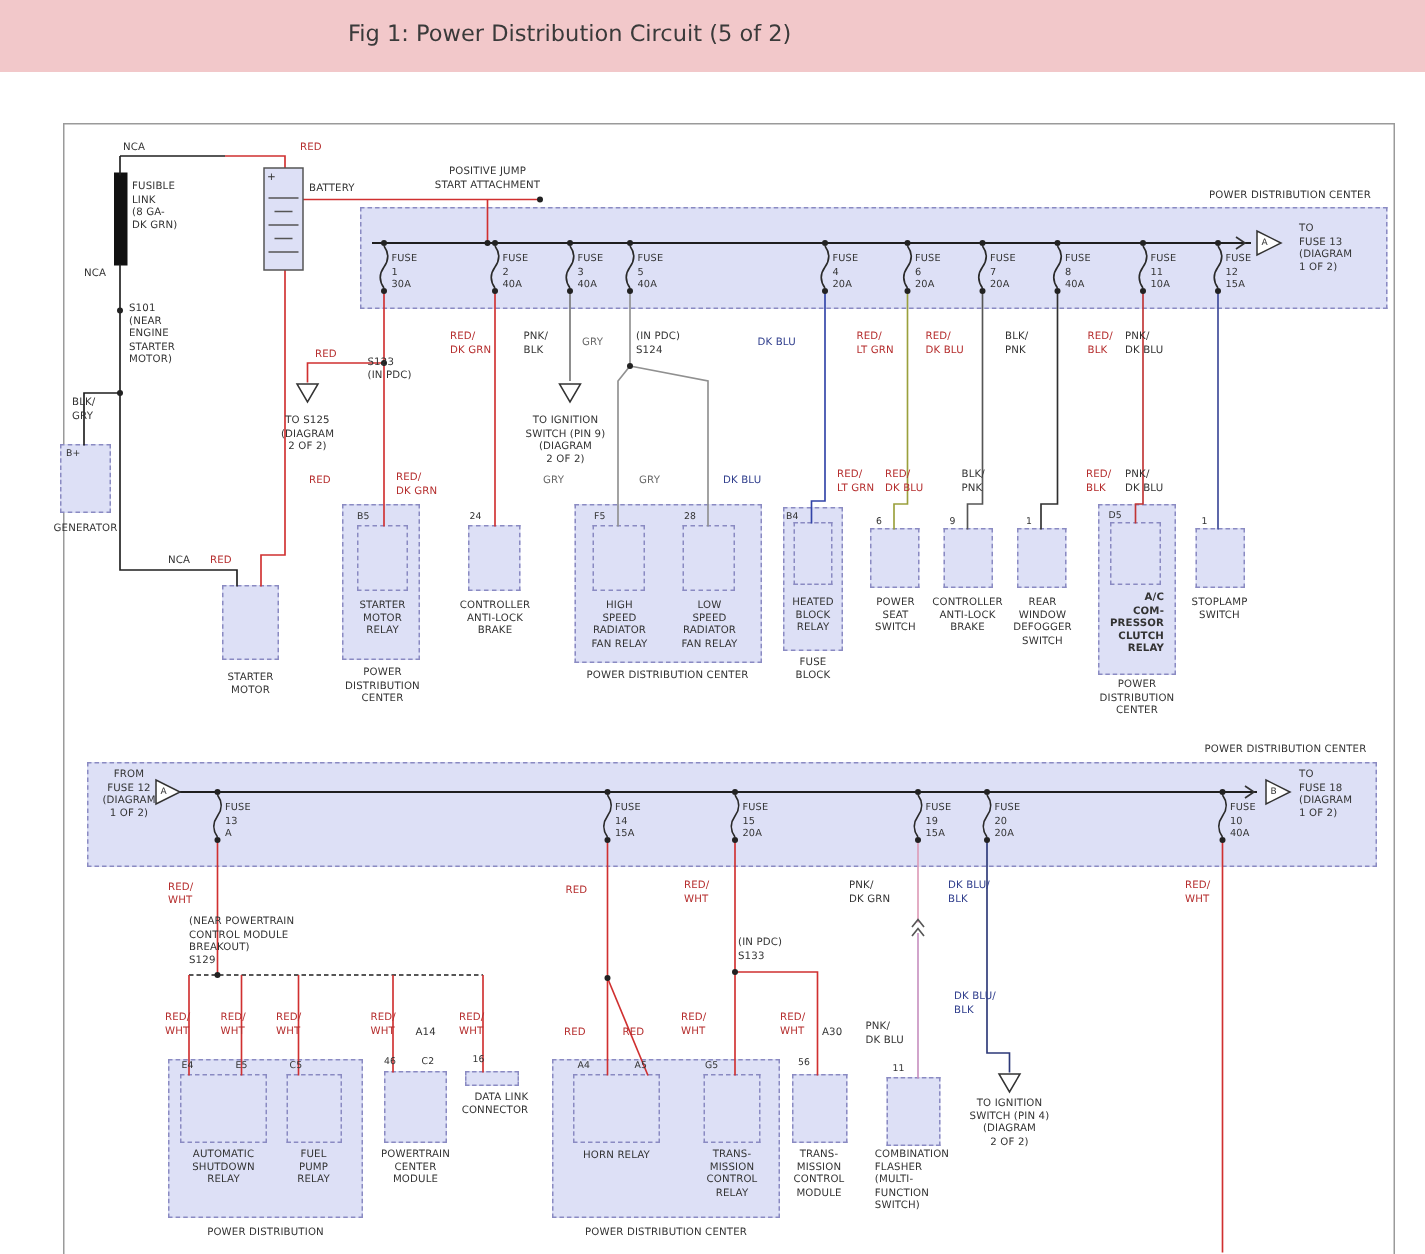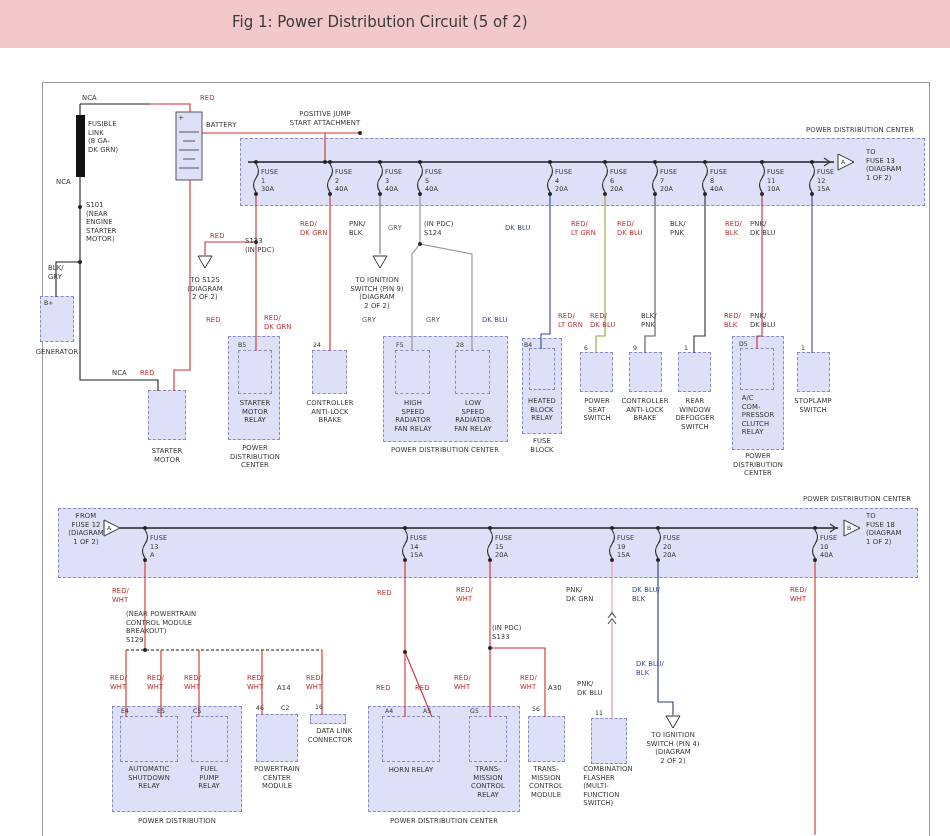--- a/index.html
+++ b/index.html
@@ -321,21 +321,21 @@
     <div class="lbl" style="left: 597px; top: 397px; transform: translateX(-50%); text-align: center;">POWER
 SEAT
 SWITCH</div>
     <div class="lbl" style="left: 645px; top: 397px; transform: translateX(-50%); text-align: center;">CONTROLLER
 ANTI-LOCK
 BRAKE</div>
     <div class="lbl" style="left: 695px; top: 397px; transform: translateX(-50%); text-align: center;">REAR
 WINDOW
 DEFOGGER
 SWITCH</div>
-    <div class="lbl" style="left: 758px; top: 394px; transform: translateX(-50%); text-align: left;">A/C
+    <div class="lbl" style="left: 758px; top: 394px; transform: translateX(-50%); text-align: right; font-weight: bold;">A/C
 COM-
 PRESSOR
 CLUTCH
 RELAY</div>
     <div class="lbl" style="left: 758px; top: 452px; transform: translateX(-50%); text-align: center;">POWER
 DISTRIBUTION
 CENTER</div>
     <div class="lbl" style="left: 813px; top: 397px; transform: translateX(-50%); text-align: center;">STOPLAMP
 SWITCH</div>
     <div class="lbl" style="left: 806px; top: 126px;">POWER DISTRIBUTION CENTER</div>

